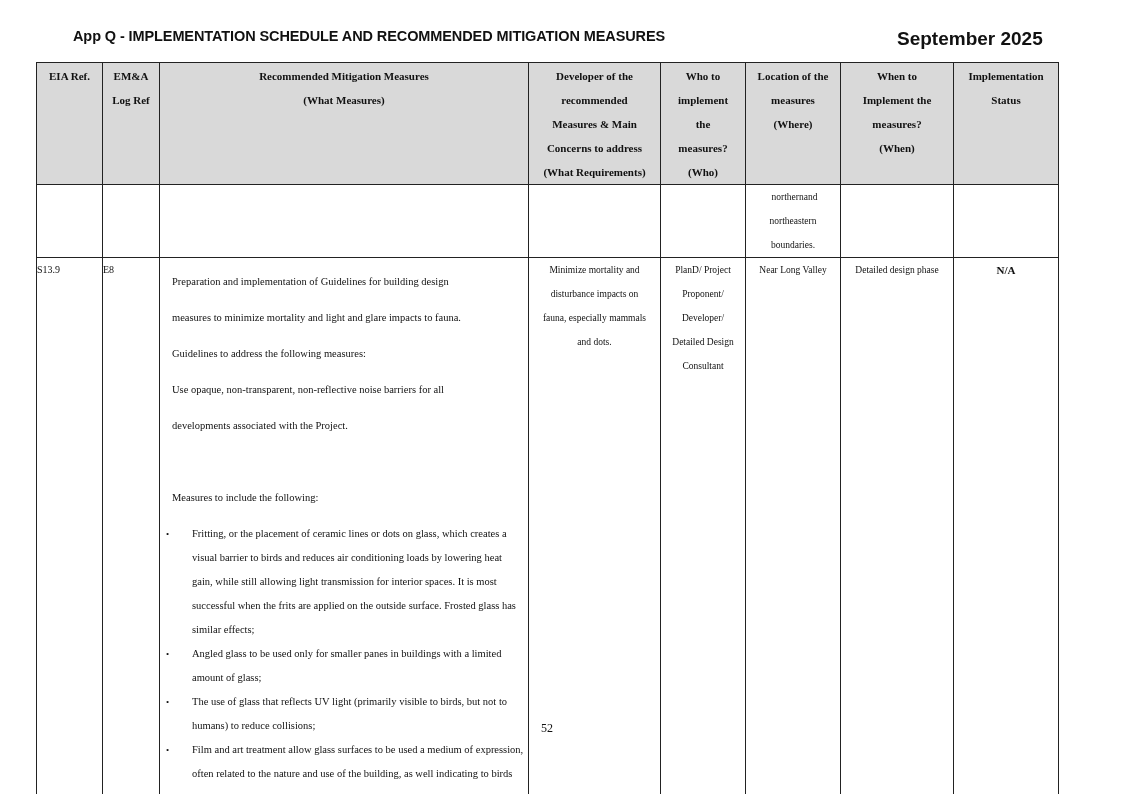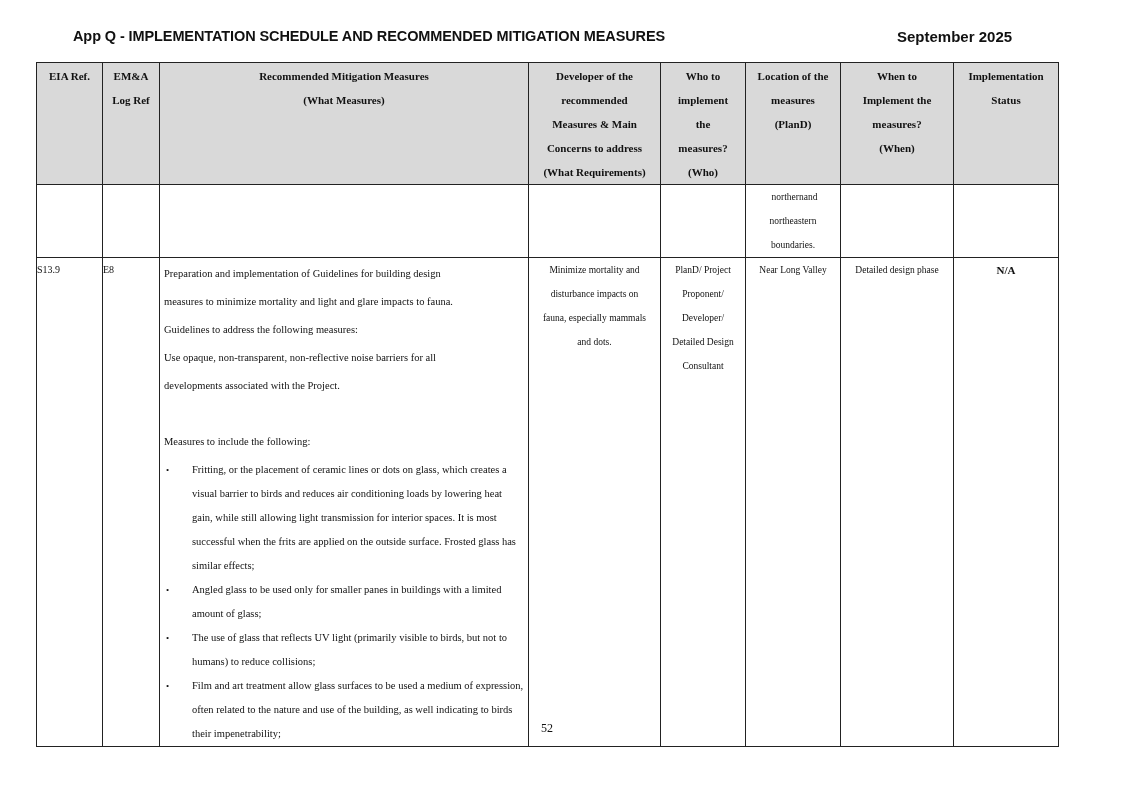--- a/index.html
+++ b/index.html
@@ -5,41 +5,41 @@
     html, body { margin: 0; padding: 0; background: #ffffff; }
     body { width: 1123px; height: 794px; position: relative; overflow: hidden; }
     .hdr-title {
       position: absolute; left: 49px; top: 28px;
       font-family: "Liberation Sans", sans-serif; font-weight: bold; font-size: 14.5px; color: #111;
       letter-spacing: -0.1px;
       margin-left: 24px;
     }
     .hdr-date {
       position: absolute; left: 897px; top: 28px;
-      font-family: "Liberation Sans", sans-serif; font-weight: bold; font-size: 15px; color: #111;
+      font-family: "Liberation Sans", sans-serif; font-weight: bold; font-size: 19px; color: #111;
     }
     table.sched {
       position: absolute; left: 36px; top: 62px;
       border-collapse: collapse; table-layout: fixed;
       width: 1022px;
       font-family: "Liberation Serif", serif; color: #111;
     }
     table.sched td, table.sched th {
       border: 1.5px solid #222; vertical-align: top; padding: 0;
     }
     table.sched th {
       background: #d9d9d9; font-weight: bold; font-size: 11px; line-height: 24px;
       text-align: center; height: 118px; padding-top: 1px;
     }
     .r1 td { height: 72px; }
     .r2 td { height: 454px; }
     .small { font-size: 9.5px; line-height: 24px; text-align: center; padding-top: 1px; }
     .ref { font-size: 10px; line-height: 24px; padding: 1px 0 0 7px; }
     .measures { font-size: 10.5px; line-height: 24px; padding: 1px 6px 0 6px; }
-    .measures p { margin: 4px; }
+    .measures p { margin: 12px; }
     .measures .gap { height: 24px; }
     .measures ul { list-style: none; margin: 0; padding: 0; }
     .measures li { position: relative; padding-left: 32px; padding-right: 4px; }
     .measures li .bullet { position: absolute; left: 6px; top: 0; font-size: 9px; }
     .loc-just { display: flex; justify-content: center; padding: 0 11px 0 14px; }
     .status { font-size: 11px; font-weight: bold; text-align: center; line-height: 24px; padding-top: 1px; }
     .pageno {
       position: absolute; left: 0; width: 1094px; top: 721px; text-align: center;
       font-family: "Liberation Serif", serif; font-size: 12px; color: #111;
     }
@@ -84,21 +84,21 @@
       <th>
         <div>Who to</div>
         <div>implement</div>
         <div>the</div>
         <div>measures?</div>
         <div>(Who)</div>
       </th>
       <th>
         <div>Location of the</div>
         <div>measures</div>
-        <div>(PlanD)</div>
+        <div>(Where)</div>
       </th>
       <th>
         <div>When to</div>
         <div>Implement the</div>
         <div>measures?</div>
         <div>(When)</div>
       </th>
       <th>
         <div>Implementation</div>
         <div>Status</div>

